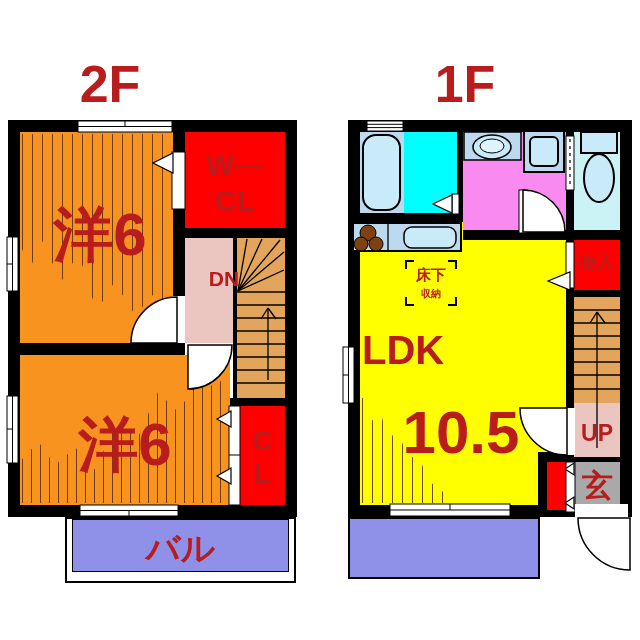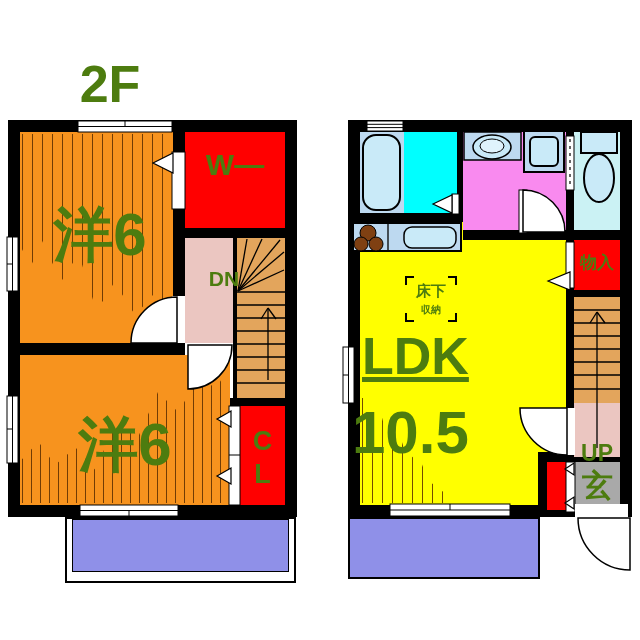--- a/index.html
+++ b/index.html
@@ -1,17 +1,17 @@
 <!DOCTYPE html>
 <html><head>
 <meta charset="utf-8">
 <style>
   html,body{margin:0;padding:0;background:#fff;}
   #canvas{position:relative;width:640px;height:640px;background:#fff;overflow:hidden;
-          font-family:"Liberation Sans","DejaVu Sans",sans-serif;color:#4d7c0f;}
+          font-family:"Liberation Sans","DejaVu Sans",sans-serif;color:#b91c1c;}
   .abs{position:absolute;}
   .wallbase{background:#000;}
   .room{box-sizing:border-box;}
   .lbl{position:absolute;font-weight:bold;text-align:center;white-space:nowrap;line-height:1;}
   .title{font-size:52px;font-weight:bold;}
   .stripes-v{background:repeating-linear-gradient(to right, rgba(90,45,0,.85) 0 1.3px, transparent 1.3px 10px);}
   .stripes-d{background:repeating-linear-gradient(to right, rgba(90,45,0,.85) 0 1.3px, transparent 1.3px 9px);}
   svg{position:absolute;left:0;top:0;}
   .z1{z-index:1}.z2{z-index:2}.z3{z-index:3}.z4{z-index:4}.z5{z-index:5}
   .corner{position:absolute;width:7px;height:7px;}
@@ -34,20 +34,21 @@
   <div class="abs room z2" style="left:185px;top:343px;width:48px;height:55px;background:#fff;"></div>
 
   <div class="abs room z2" style="left:20px;top:355px;width:210px;height:150px;background:#F7931E;"></div>
   <div class="abs z3 stripes-d" style="left:22px;top:357px;width:206px;height:146px;clip-path:polygon(0% 100%,0% 70%,8% 58%,16% 74%,26% 62%,36% 78%,46% 40%,56% 56%,66% 24%,76% 38%,86% 12%,94% 22%,100% 8%,100% 100%);"></div>
 
   <div class="abs room z2" style="left:240px;top:406px;width:45px;height:99px;background:#FF0000;"></div>
 
   <div class="abs z1" style="left:65px;top:517px;width:231px;height:66px;background:#fff;border:2px solid #000;box-sizing:border-box;"></div>
   <div class="abs z2" style="left:72px;top:519px;width:217px;height:53px;background:#8F90E8;border:1px solid #000;box-sizing:border-box;"></div>
 
+  <div class="lbl title" style="left:395px;top:58px;width:140px;">1F</div>
 
   <div class="abs wallbase z1" style="left:348px;top:120px;width:284px;height:397px;"></div>
 
   <div class="abs room z2" style="left:360px;top:132px;width:44px;height:81px;background:#BDD9F0;"></div>
   <div class="abs room z2" style="left:404px;top:132px;width:53px;height:81px;background:#00FFFF;"></div>
   <div class="abs room z2" style="left:463px;top:132px;width:103px;height:98px;background:#F98AEF;"></div>
   <div class="abs room z2" style="left:574px;top:132px;width:46px;height:98px;background:#CBF2F4;"></div>
 
   <div class="abs room z2" style="left:360px;top:222px;width:103px;height:283px;background:#FFFF00;"></div>
   <div class="abs room z2" style="left:463px;top:240px;width:103px;height:265px;background:#FFFF00;"></div>
@@ -184,39 +185,41 @@
       <line x1="388" y1="224" x2="388" y2="250" stroke="#000" stroke-width="1.3"></line>
       <rect x="404" y="227" width="52" height="21" rx="8" fill="#C9EAF8" stroke="#000" stroke-width="1.5"></rect>
     </g>
   </svg>
 
   <div class="lbl z5" style="left:30px;top:205px;width:140px;font-size:60px;">洋6</div>
   <div class="lbl z5" style="left:55px;top:415px;width:140px;font-size:60px;">洋6</div>
 
   <div class="lbl z5" style="left:185px;top:147px;width:100px;font-size:30px;line-height:36px;">
     <div>W―</div>
+    <div>CL</div>
   </div>
 
   <div class="lbl z5" style="left:200px;top:268px;width:48px;font-size:21px;">DN</div>
 
   <div class="lbl z5" style="left:240px;top:425px;width:45px;font-size:27px;line-height:33px;">
     <div>C</div>
     <div>L</div>
   </div>
 
-
-  <div class="lbl z5" style="left:362px;top:330px;width:150px;text-align:left;font-size:52px;text-decoration:underline;">LDK</div>
-  <div class="lbl z5" style="left:352px;top:403px;width:150px;text-align:left;font-size:60px;">10.5</div>
-
-  <div class="abs z5" style="left:407px;top:262px;width:48px;height:42px;margin-top:16px;">
+  <div class="lbl z5" style="left:72px;top:531px;width:217px;font-size:34px;">バル</div>
+
+  <div class="lbl z5" style="left:362px;top:330px;width:150px;text-align:left;font-size:40px;">LDK</div>
+  <div class="lbl z5" style="left:386px;top:403px;width:150px;text-align:center;font-size:60px;">10.5</div>
+
+  <div class="abs z5" style="left:407px;top:262px;width:48px;height:42px;">
     <div class="corner" style="left:-2px;top:-2px;border-left:2px solid #000;border-top:2px solid #000;"></div>
     <div class="corner" style="right:-2px;top:-2px;border-right:2px solid #000;border-top:2px solid #000;"></div>
     <div class="corner" style="left:-2px;bottom:-2px;border-left:2px solid #000;border-bottom:2px solid #000;"></div>
     <div class="corner" style="right:-2px;bottom:-2px;border-right:2px solid #000;border-bottom:2px solid #000;"></div>
     <div class="lbl" style="left:0;top:3px;width:48px;font-size:15px;line-height:19px;">床下</div>
     <div class="lbl" style="left:0;top:22px;width:48px;font-size:10px;line-height:19px;">収納</div>
   </div>
 
   <div class="lbl z5" style="left:574px;top:254px;width:46px;font-size:17px;">物入</div>
-  <div class="lbl z5" style="left:574px;top:442px;width:46px;font-size:23px;">UP</div>
+  <div class="lbl z5" style="left:574px;top:422px;width:46px;font-size:23px;">UP</div>
   <div class="lbl z5" style="left:575px;top:470px;width:45px;font-size:31px;">玄</div>
 
 </div>
 
 </body></html>

